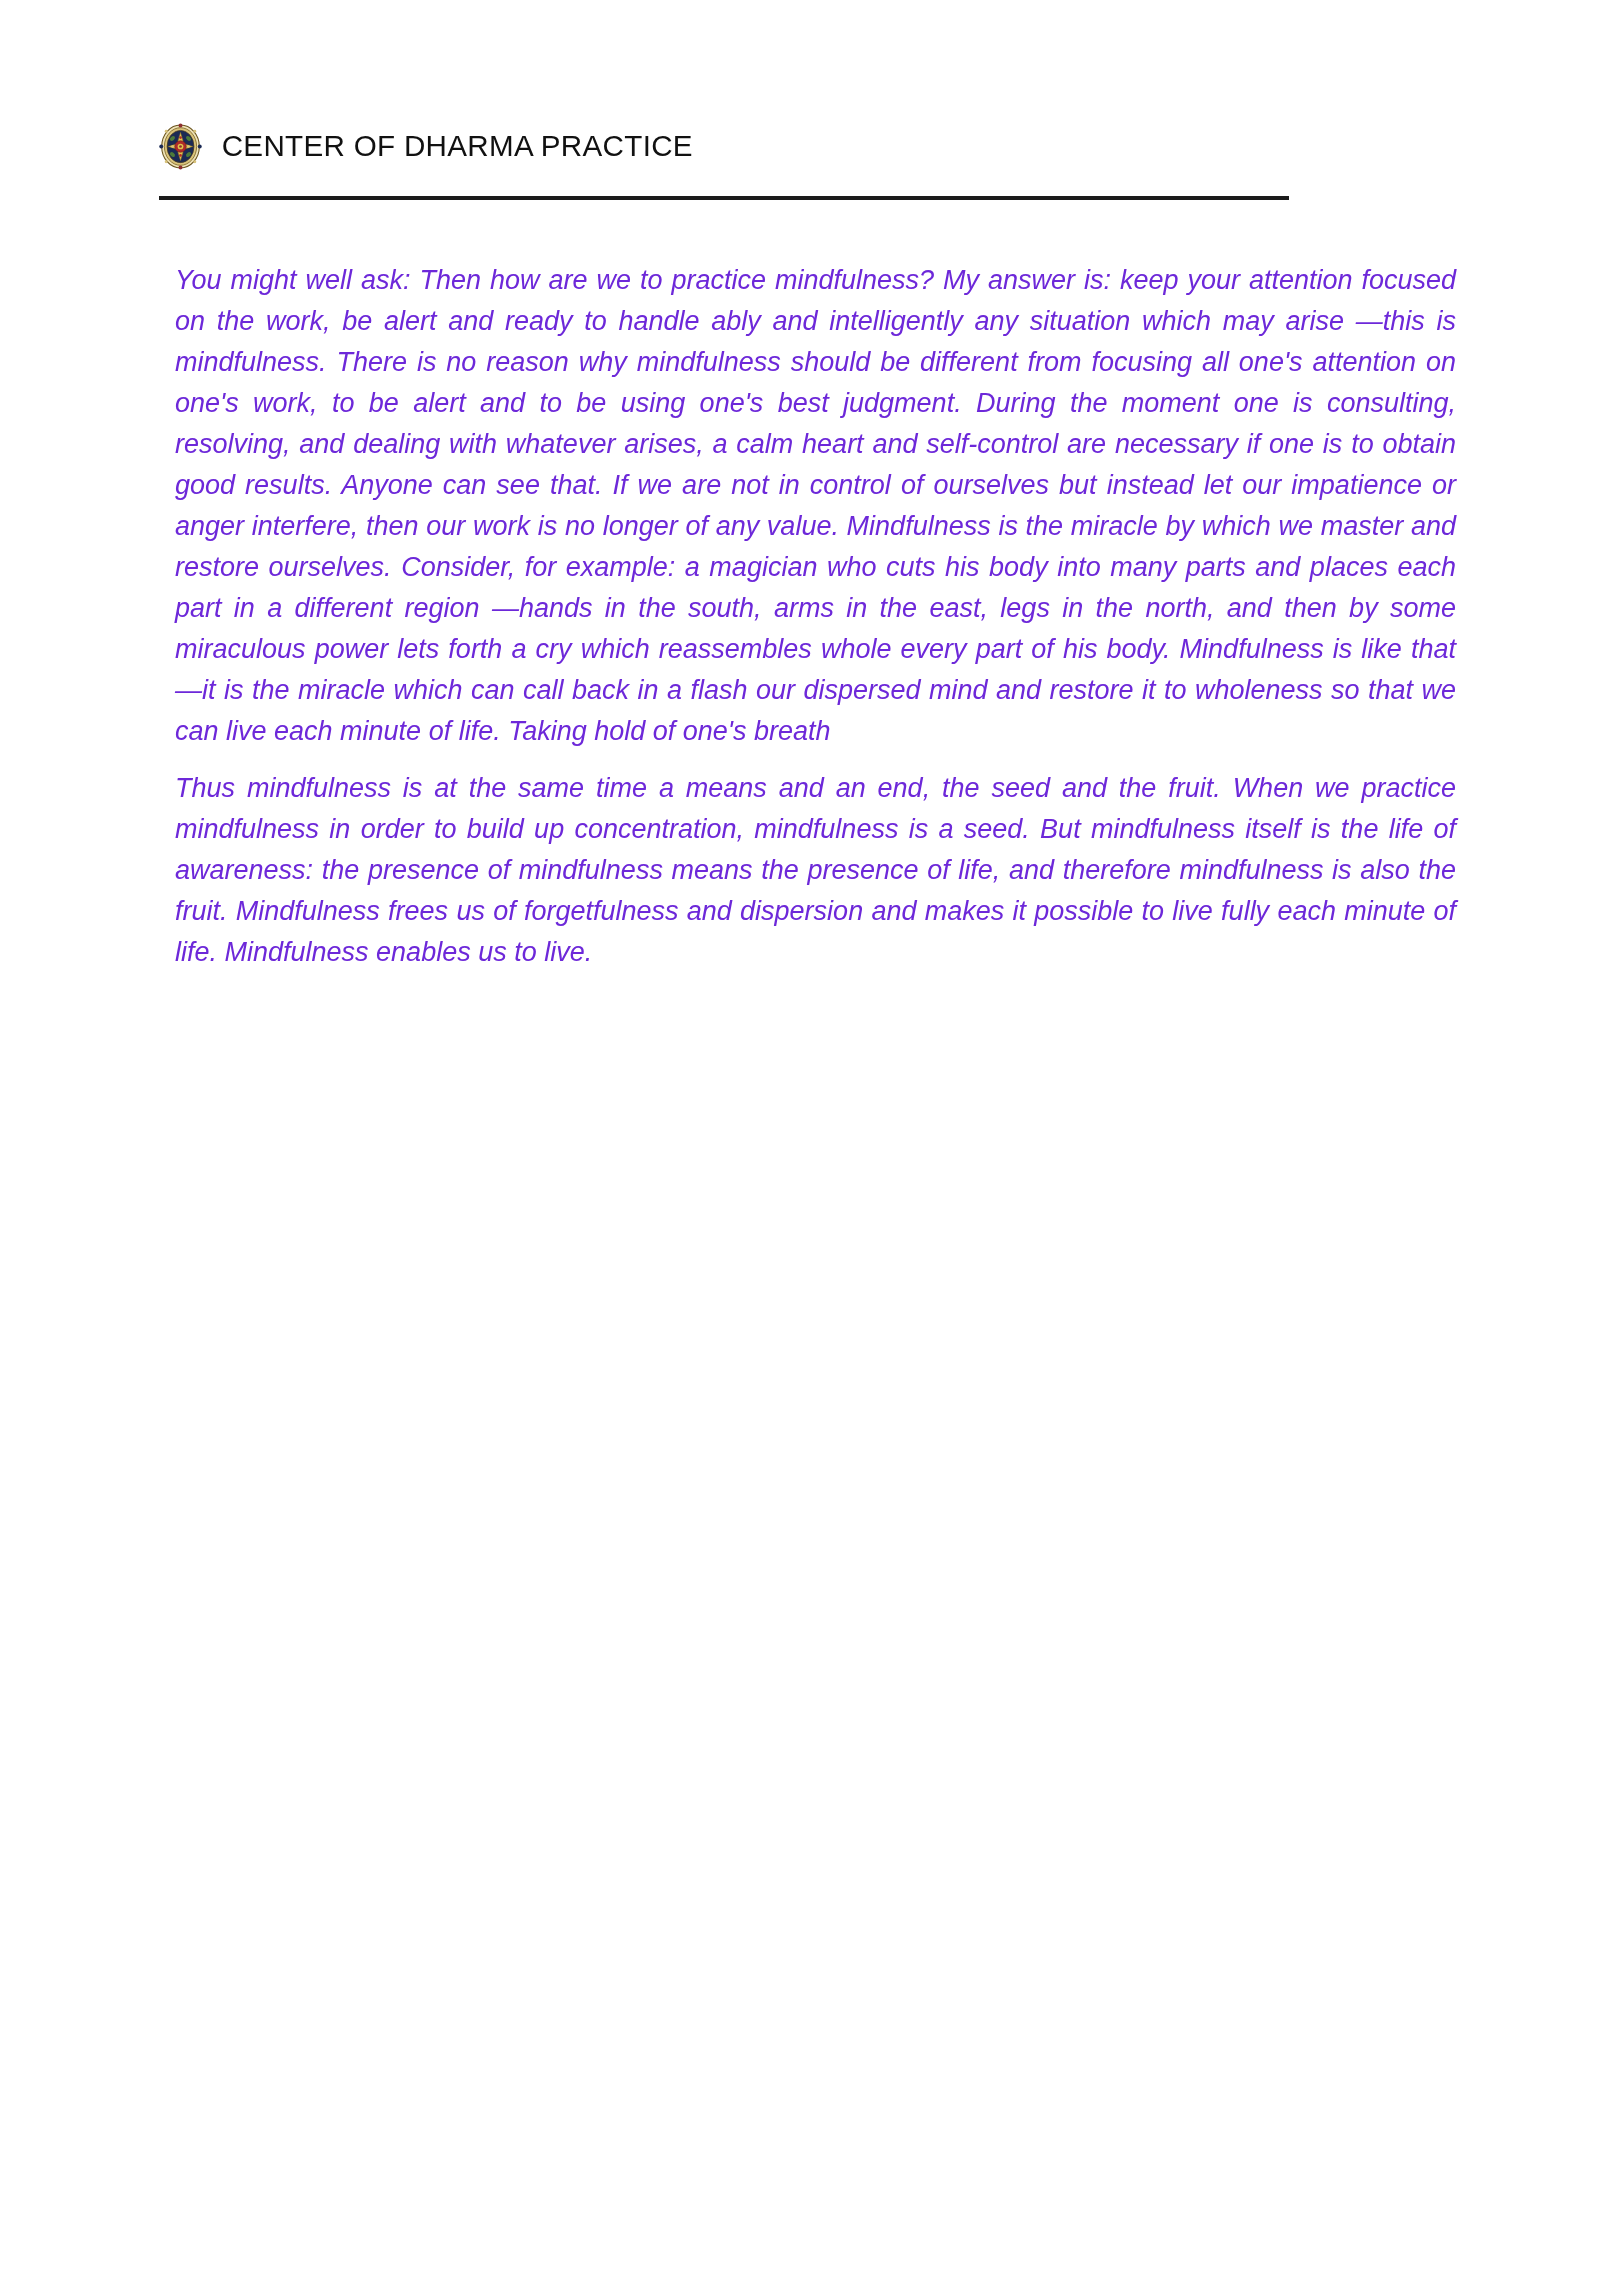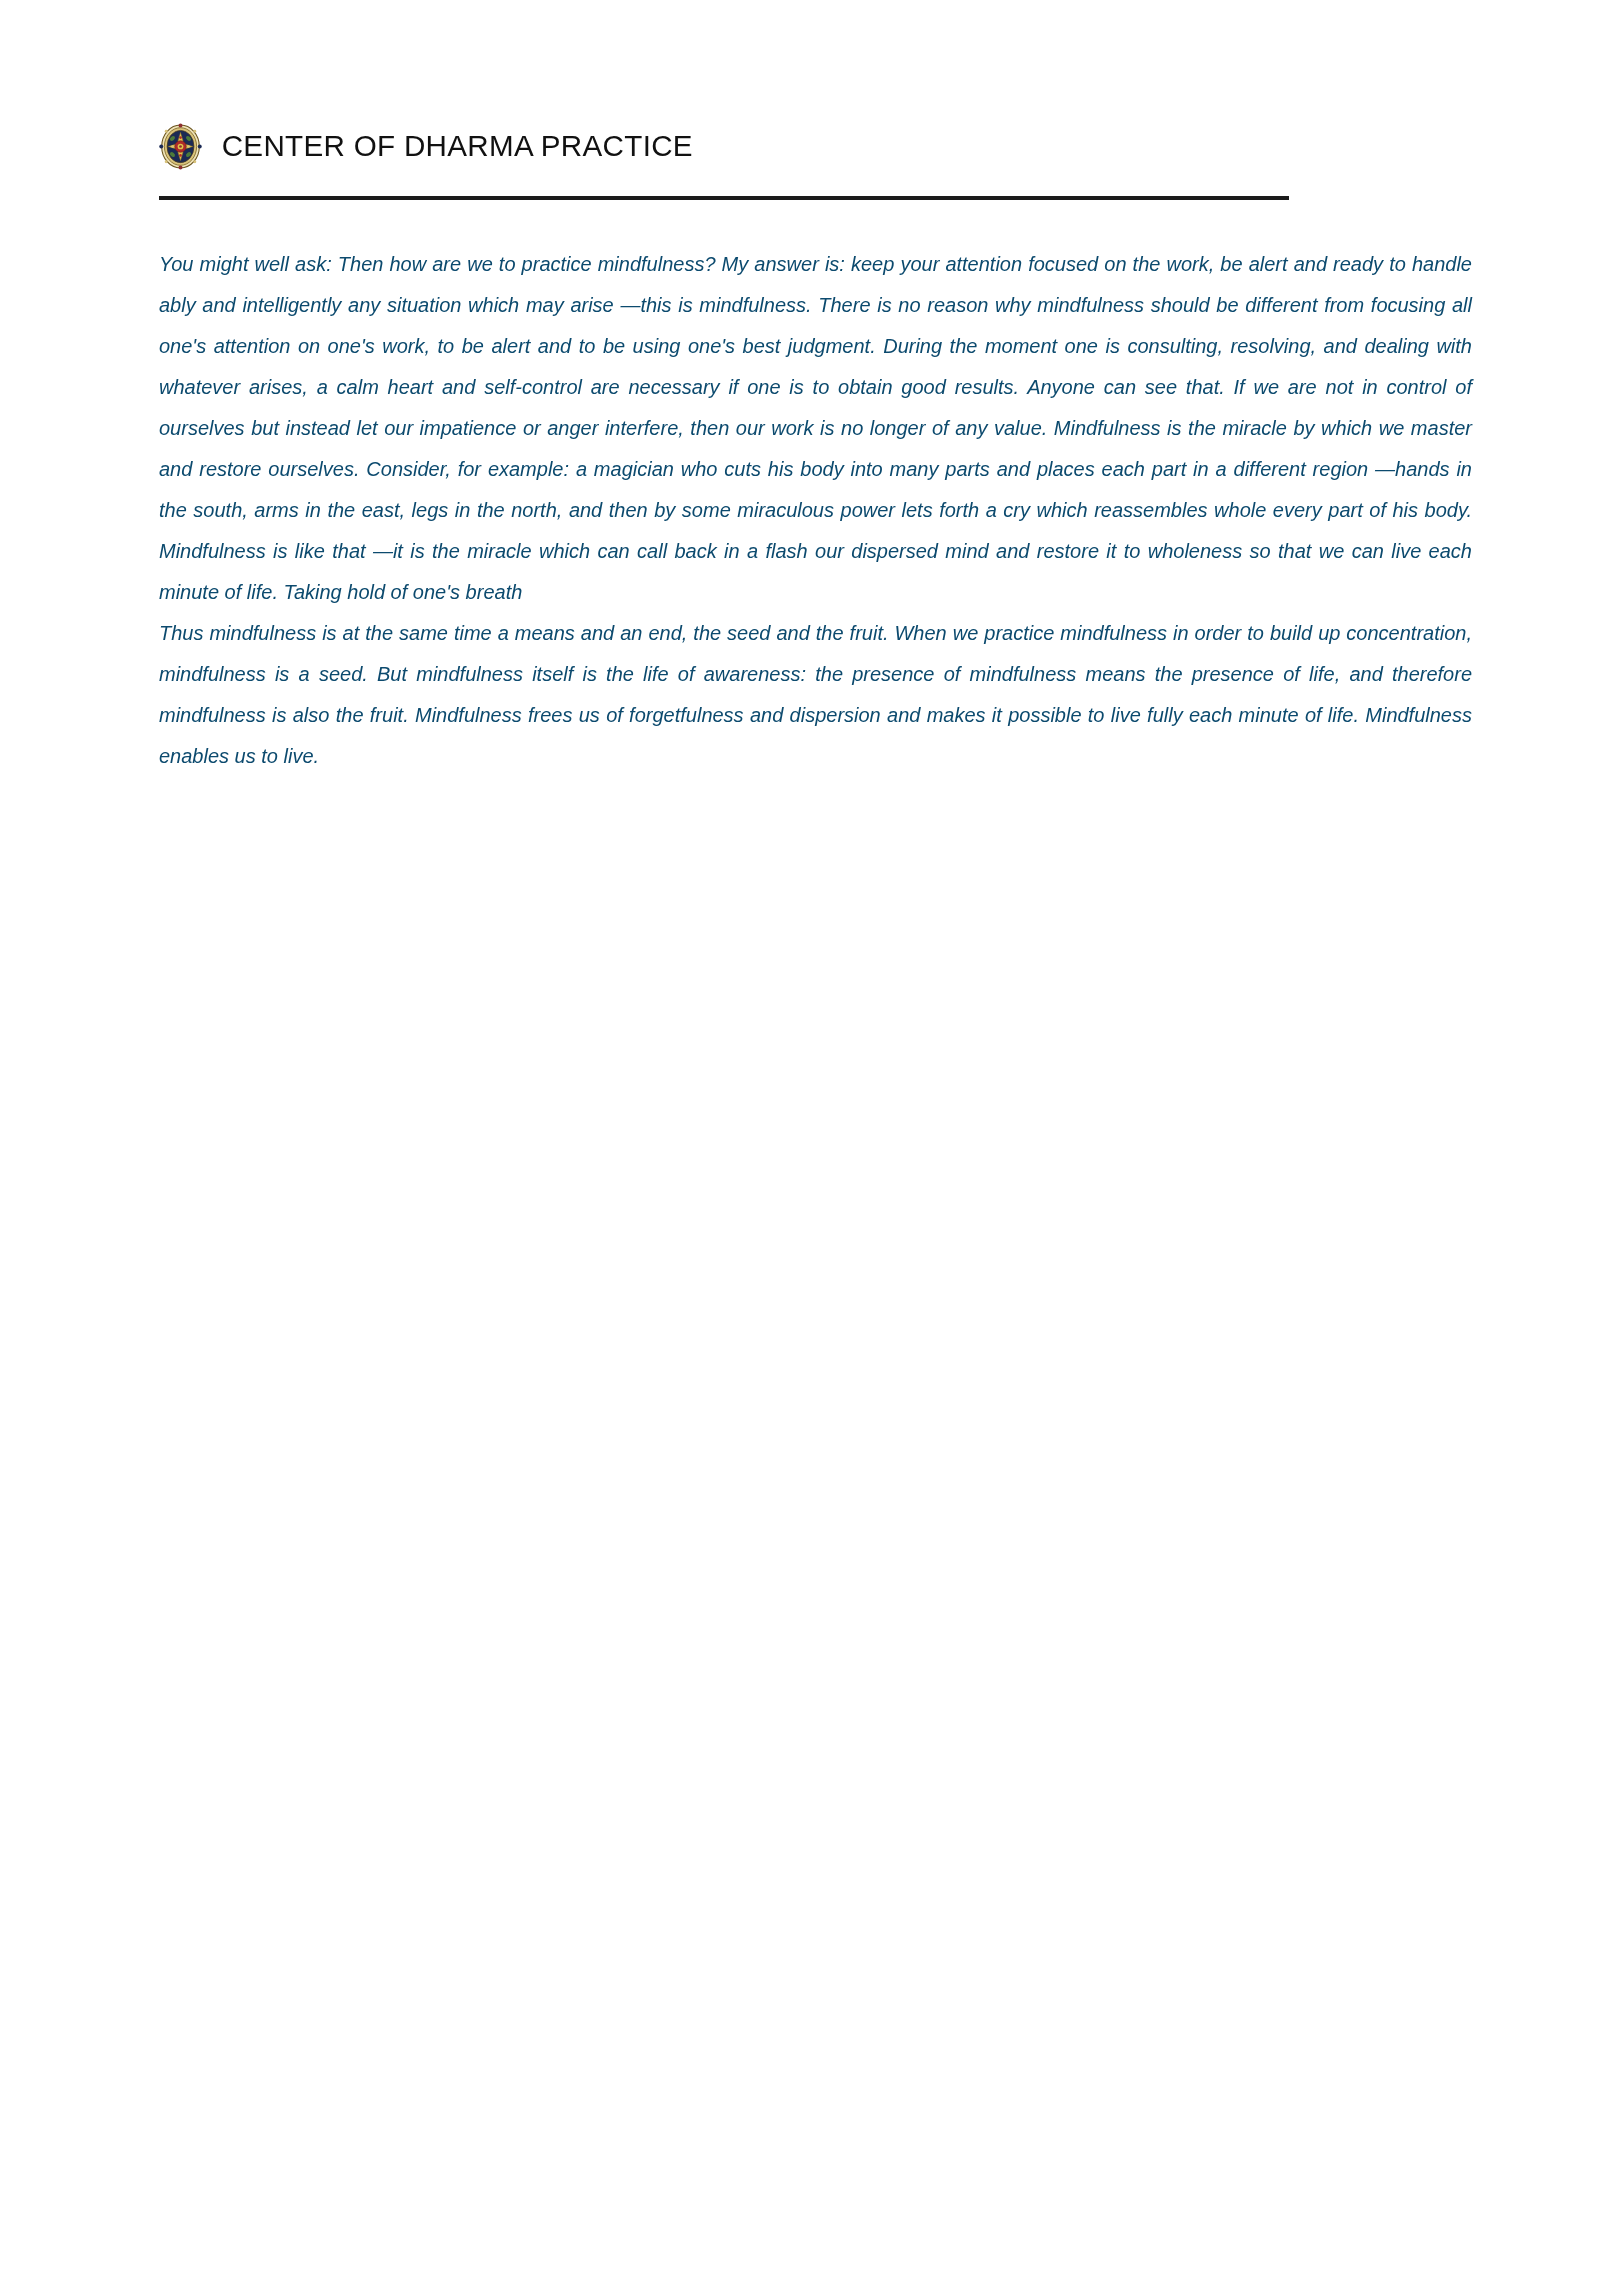--- a/index.html
+++ b/index.html
@@ -71,26 +71,26 @@
   .body-copy {
     position: absolute;
     left: 159px;
     top: 244px;
     width: 1313px;
   }
 
   .para {
     font-family: "Liberation Sans", sans-serif;
     font-style: italic;
-    font-size: 20px;
+    font-size: 27px;
     line-height: 41px;
     text-align: justify;
     text-justify: inter-word;
-    color: #0c4a6e;
-    margin: 0;
+    color: #6d28d9;
+    margin: 16px;
     hyphens: none;
   }
   .para + .para {
     margin-top: 0;
   }
 </style>
 </head>
 <body>
 
 <div class="page">

